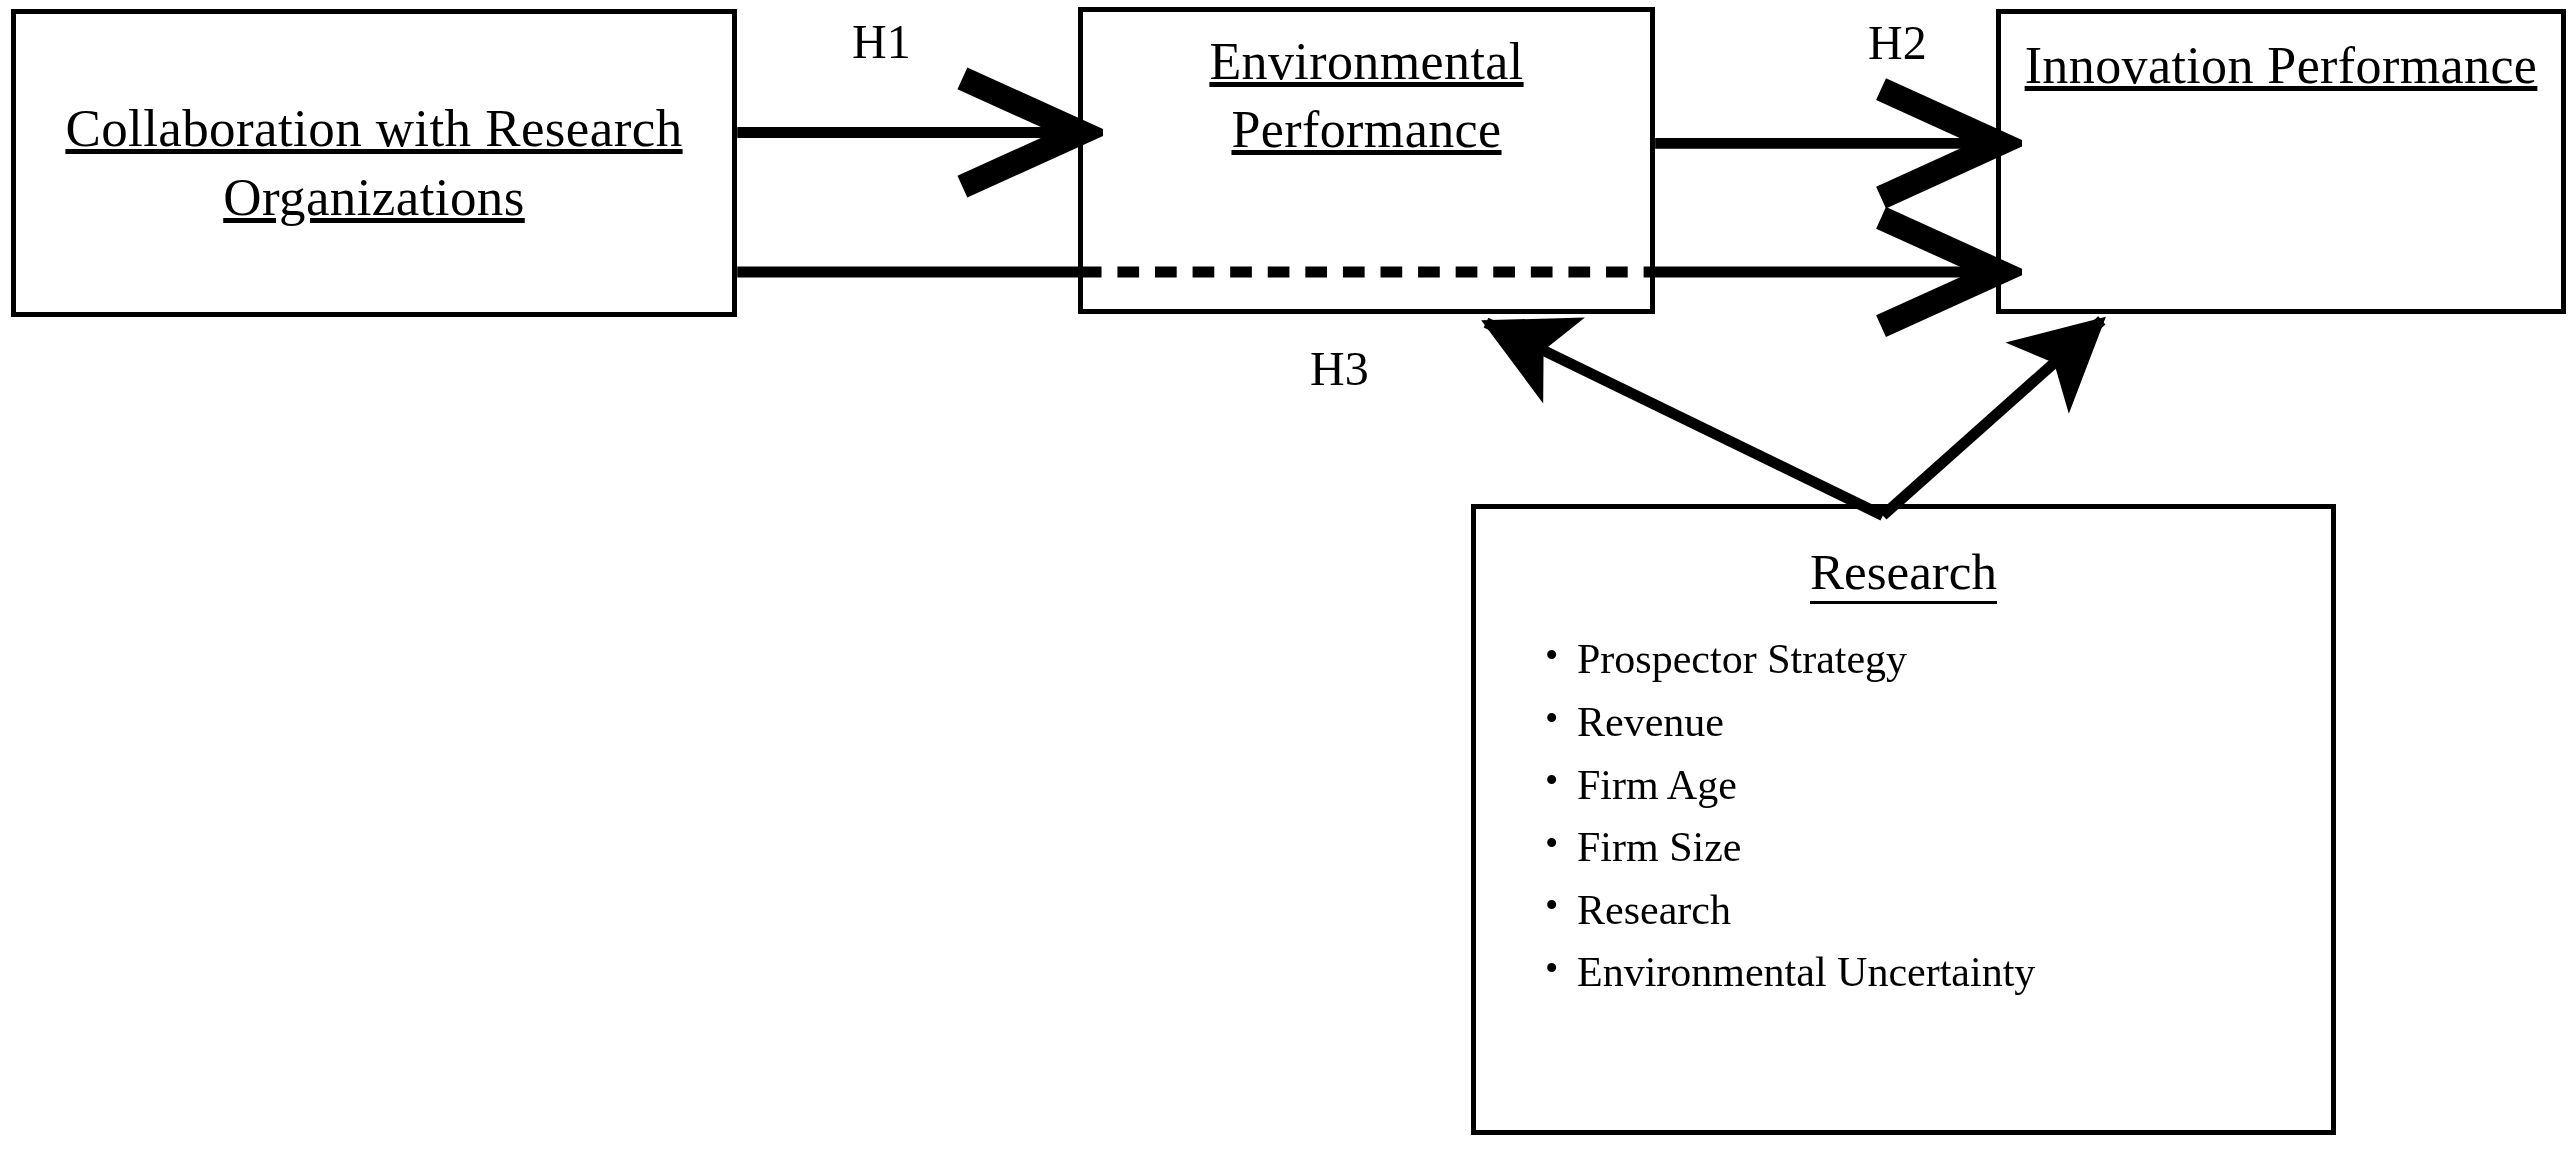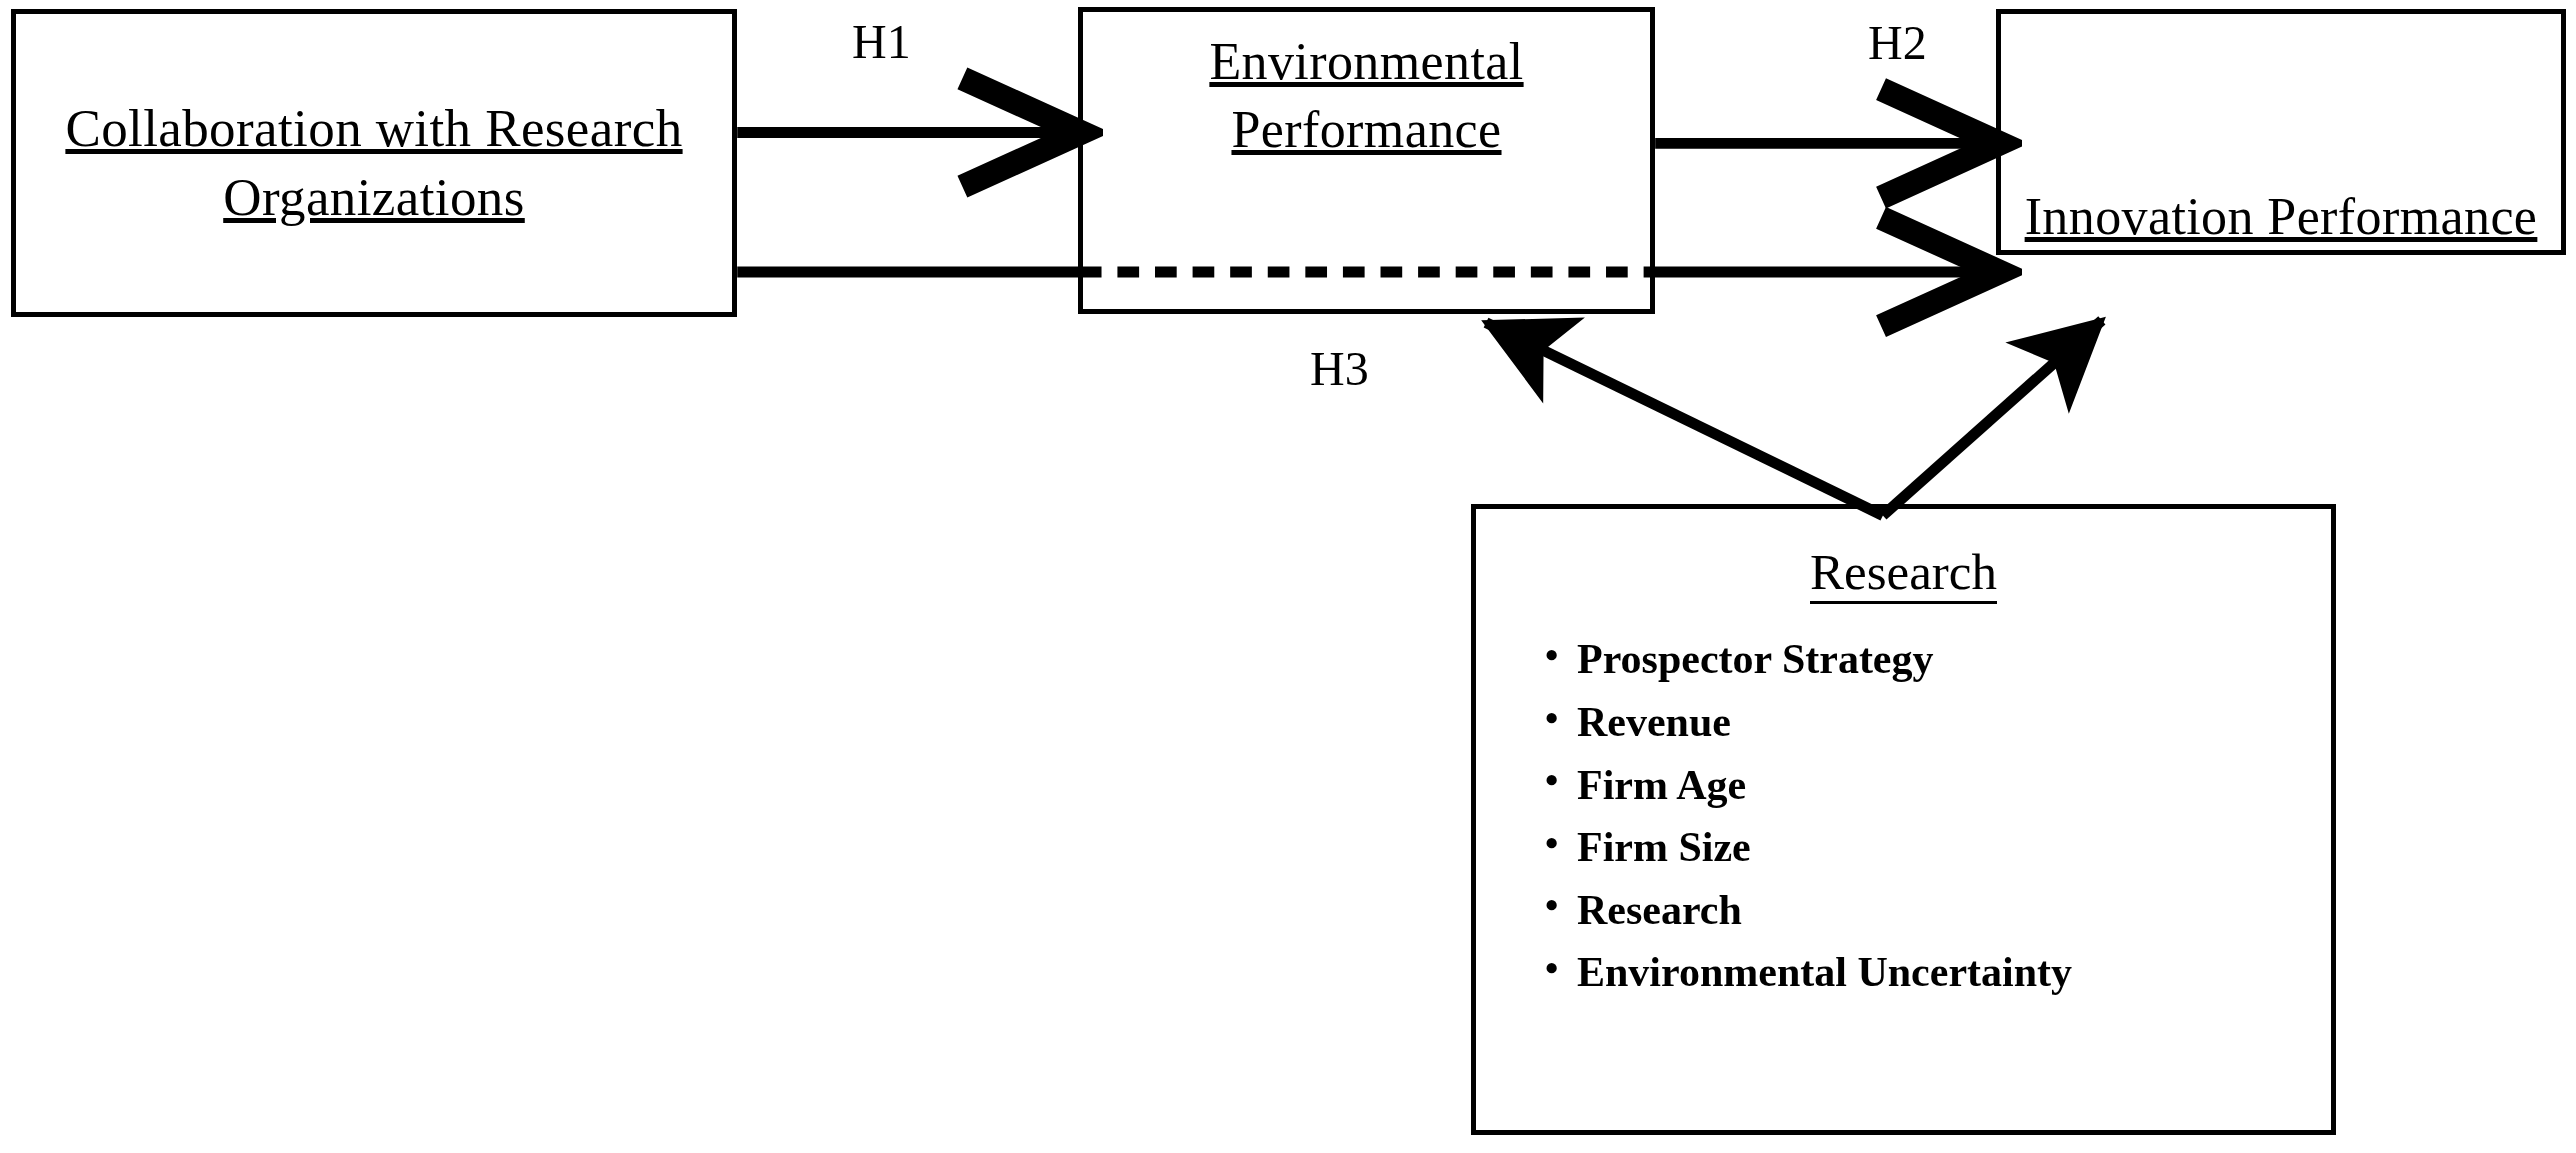--- a/index.html
+++ b/index.html
@@ -49,22 +49,22 @@
   }
   #node-collaboration .node-label { font-size: 53px; }
   #node-environmental {
     left: 1078px; top: 7.2px;
     width: 577px; height: 307px;
     align-items: flex-start;
   }
   #node-environmental .node-label { padding-top: 16px; }
   #node-innovation {
     left: 1996px; top: 9.4px;
-    width: 570px; height: 246px;
-    align-items: flex-end;
+    width: 570px; height: 305px;
+    align-items: flex-start;
   }
   #node-innovation .node-label { padding-top: 17.3px; }
   #node-control {
     left: 1471px; top: 504px;
     width: 865px; height: 631px;
     display: block;
     text-align: left;
   }
   .control-title {
     font-size: 51px;
@@ -80,21 +80,20 @@
     list-style: none;
     margin: 0;
     padding: 16px 0 0 69px;
   }
   .control-list li {
     font-size: 42px;
     line-height: 1.49;
     position: relative;
     padding-left: 32px;
     white-space: nowrap;
-    font-weight: bold;
   }
   .control-list li::before {
     content: "\2022";
     position: absolute;
     left: 0;
     top: -1.4px;
     font-size: 38px;
   }
   .hyp-label {
     position: absolute;

